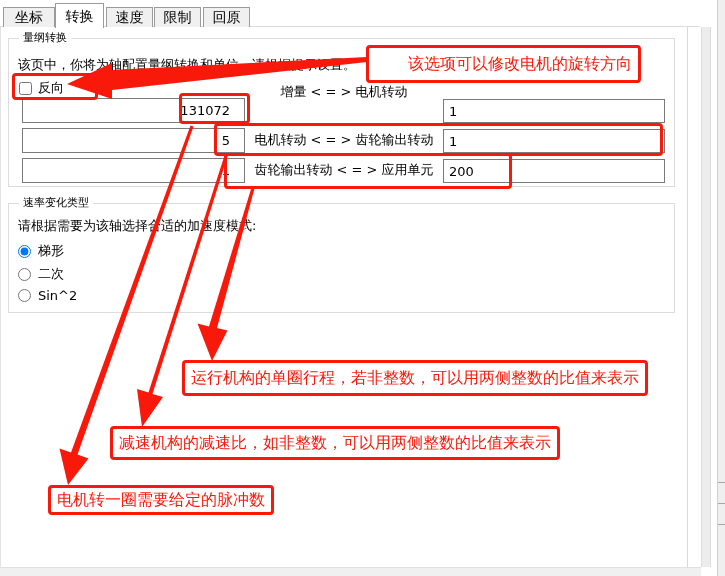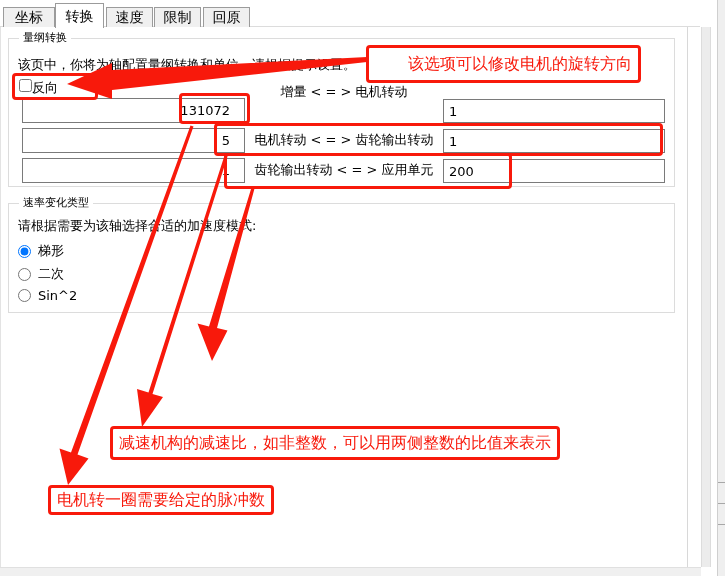--- a/index.html
+++ b/index.html
@@ -35,21 +35,21 @@
                       padding:0 4px; font-size:11px; }
   .desc { position:absolute; font-size:13px; white-space:nowrap; }
 
   
   .tbox { position:absolute; border:1px solid #7a7a7a; background:#fff;
           font-family:"DejaVu Sans","Liberation Sans",sans-serif;
           font-size:13px; color:#000; outline:none; }
   .tbox.right { text-align:right; padding-right:14px; }
   .tbox.left  { text-align:left; padding-left:5px; }
   .rowlabel { position:absolute; font-size:13px; white-space:nowrap; text-align:center; }
-  .chkrow { position:absolute; display:flex; }
+  .chkrow { position:absolute; display:flex; align-items:center; gap:6px; }
   .chkrow input { width:13px; height:13px; }
   .radiorow { position:absolute; display:flex; align-items:center; gap:7px; font-size:13px; }
   .radiorow input { width:13px; height:13px; }
 
   
   .note { position:absolute; border:3px solid #f8190b; border-radius:4px;
           color:#f8190b; font-size:16px; line-height:1; white-space:nowrap;
           display:flex; align-items:center; padding:0 6px; background:transparent; z-index:5; }
   .redbox { position:absolute; border:3px solid #f8190b; border-radius:4px; z-index:4; }
   #arrows { position:absolute; inset:0; width:725px; height:576px; z-index:6; pointer-events:none; }
@@ -115,20 +115,21 @@
     <input type="radio" name="ratetype" style="">
     <span>Sin^2</span>
   </label>
 
   <div class="redbox" style="left:12px;  top:73px;  width:86px;  height:27px;"></div>
   <div class="redbox" style="left:179px; top:93px;  width:71px;  height:31px;"></div>
   <div class="redbox" style="left:214px; top:123px; width:449px; height:33px;"></div>
   <div class="redbox" style="left:224px; top:153px; width:288px; height:36px;"></div>
 
   <div class="note" style="left:366px; top:45px;  height:38px;padding-left:39px;">该选项可以修改电机的旋转方向</div>
+  <div class="note" style="left:182px; top:360px; height:36px;">运行机构的单圈行程，若非整数，可以用两侧整数的比值来表示</div>
   <div class="note" style="left:110px; top:426px; height:34px;">减速机构的减速比，如非整数，可以用两侧整数的比值来表示</div>
   <div class="note" style="left:48px;  top:485px; height:30px;">电机转一圈需要给定的脉冲数</div>
 
   <svg id="arrows" viewBox="0 0 725 576" xmlns="http://www.w3.org/2000/svg">
 
     <polygon fill="#f8190b" points="367,57 112,70 112,63 67,84 112,99 112,90 367,62"></polygon>
 
     <polygon fill="#f8190b" points="190.5,125.5 71,452.5 59.5,448.5 68,485 88.5,458.5 77.5,454.5 193.5,126.5"></polygon>
 
     <polygon fill="#f8190b" points="224.5,155.5 148.5,392.5 137,389 142,427 163,397 152.5,394 227.5,156.5"></polygon>

